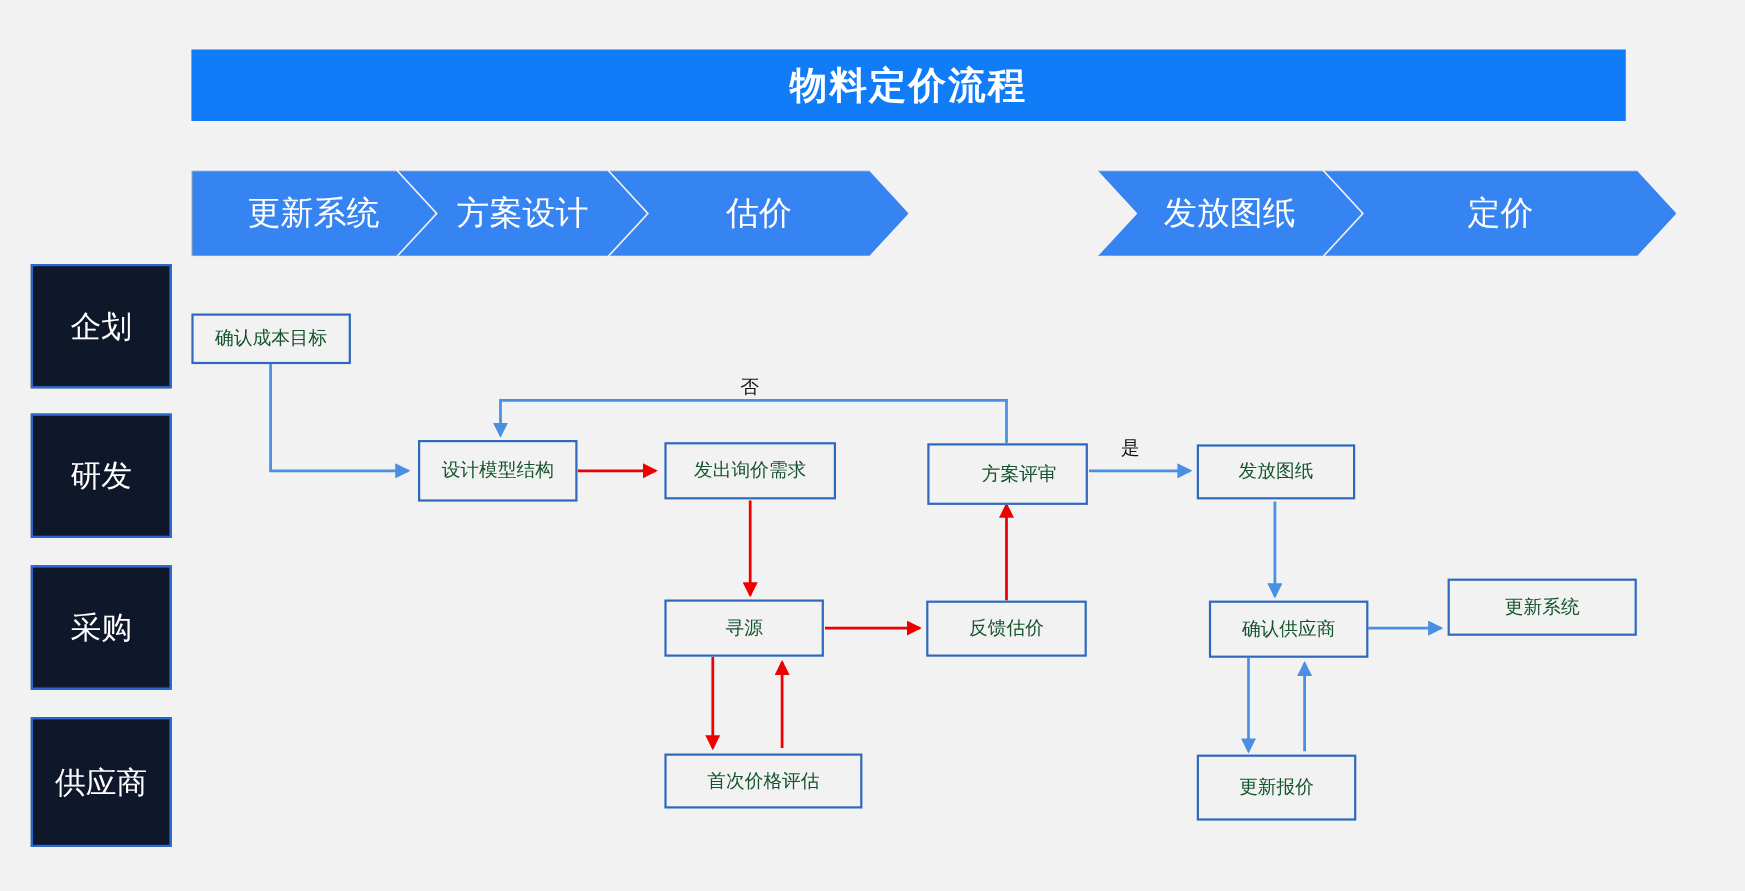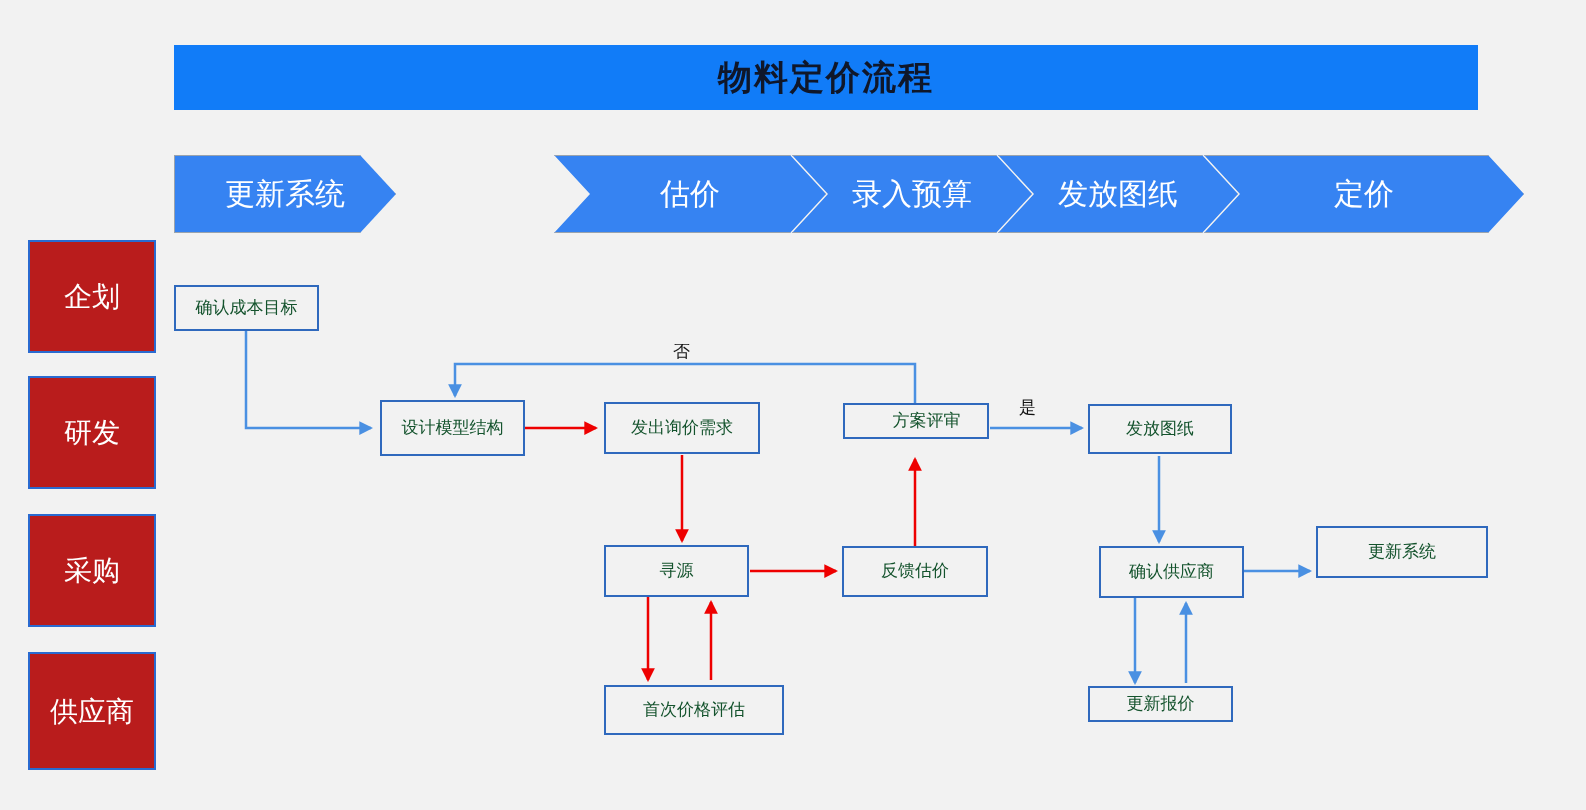--- a/index.html
+++ b/index.html
@@ -27,21 +27,21 @@
     left: 174px;
     top: 45px;
     width: 1304px;
     height: 65px;
     background: #117cf8;
     display: flex;
     align-items: center;
     justify-content: center;
   }
   .title-banner .title-text {
-    color: #0f172a;
+    color: #ffffff;
     font-size: 34px;
     font-weight: bold;
     letter-spacing: 2px;
   }
 
   
   .phase-band {
     position: absolute;
     left: 174px;
     top: 155px;
@@ -65,21 +65,21 @@
     white-space: nowrap;
     position: relative;
     z-index: 2;
   }
 
   
   .lane-label {
     position: absolute;
     left: 28px;
     width: 128px;
-    background: #b91c1c;
+    background: #0f172a;
     border: 2px solid #2a6ad0;
     box-sizing: border-box;
     display: flex;
     align-items: center;
     justify-content: center;
     text-align: center;
     color: #ffffff;
     font-size: 28px;
     line-height: 1.25;
     padding: 0 6px;
@@ -153,26 +153,26 @@
 </svg>
 
 <div class="title-banner">
   <span class="title-text">物料定价流程</span>
 </div>
 
 <div class="phase-band">
   <div class="phase-chevron" style="left:0px; width:222px; clip-path: polygon(0 0, 186px 0, 222px 50%, 186px 100%, 0 100%);">
     <span class="phase-label">更新系统</span>
   </div>
+  <div class="phase-chevron" style="left:188px; width:226px; clip-path: polygon(0 0, 190px 0, 226px 50%, 190px 100%, 0 100%, 36px 50%);">
+    <span class="phase-label">方案设计</span>
+  </div>
   <div class="phase-chevron" style="left:380px; width:272px; clip-path: polygon(0 0, 236px 0, 272px 50%, 236px 100%, 0 100%, 36px 50%);">
     <span class="phase-label">估价</span>
   </div>
-  <div class="phase-chevron" style="left:618px; width:240px; clip-path: polygon(0 0, 204px 0, 240px 50%, 204px 100%, 0 100%, 36px 50%);">
-    <span class="phase-label">录入预算</span>
-  </div>
   <div class="phase-chevron" style="left:824px; width:240px; clip-path: polygon(0 0, 204px 0, 240px 50%, 204px 100%, 0 100%, 36px 50%);">
     <span class="phase-label">发放图纸</span>
   </div>
   <div class="phase-chevron" style="left:1030px; width:320px; clip-path: polygon(0 0, 284px 0, 320px 50%, 284px 100%, 0 100%, 36px 50%);">
     <span class="phase-label">定价</span>
   </div>
 </div>
 
 <div class="lane-label" style="top:240px; height:113px;">
   <span>企划</span>
@@ -192,21 +192,21 @@
 </div>
 
 <div class="node" style="left:380px; top:400px; width:145px; height:56px;">
   <span>设计模型结构</span>
 </div>
 
 <div class="node" style="left:604px; top:402px; width:156px; height:52px;">
   <span>发出询价需求</span>
 </div>
 
-<div class="node" style="left:843px; top:403px; width:146px; height:36px;padding-left:25px;">
+<div class="node" style="left:843px; top:403px; width:146px; height:56px;padding-left:25px;">
   <span>方案评审</span>
 </div>
 
 <div class="node" style="left:1088px; top:404px; width:144px; height:50px;">
   <span>发放图纸</span>
 </div>
 
 <div class="node" style="left:604px; top:545px; width:145px; height:52px;">
   <span>寻源</span>
 </div>
@@ -220,18 +220,18 @@
 </div>
 
 <div class="node" style="left:1316px; top:526px; width:172px; height:52px;">
   <span>更新系统</span>
 </div>
 
 <div class="node" style="left:604px; top:685px; width:180px; height:50px;">
   <span>首次价格评估</span>
 </div>
 
-<div class="node" style="left:1088px; top:686px; width:145px; height:36px;">
+<div class="node" style="left:1088px; top:686px; width:145px; height:60px;">
   <span>更新报价</span>
 </div>
 
 <span class="edge-label" style="left:673px; top:340px;">否</span>
 <span class="edge-label" style="left:1019px; top:396px;">是</span>
 
 </body></html>

